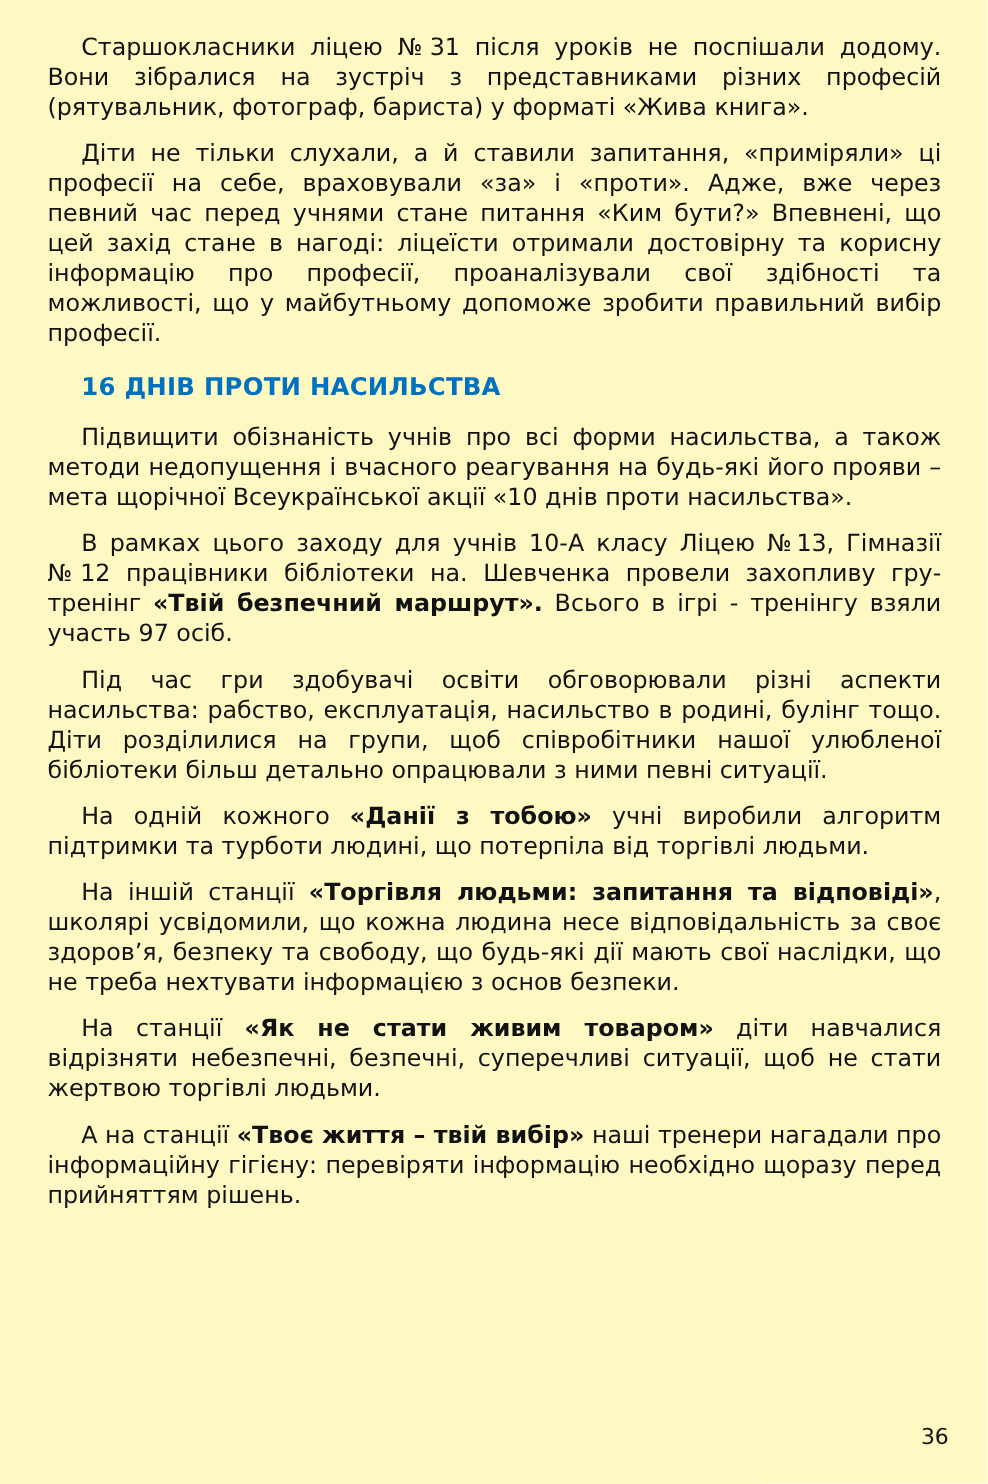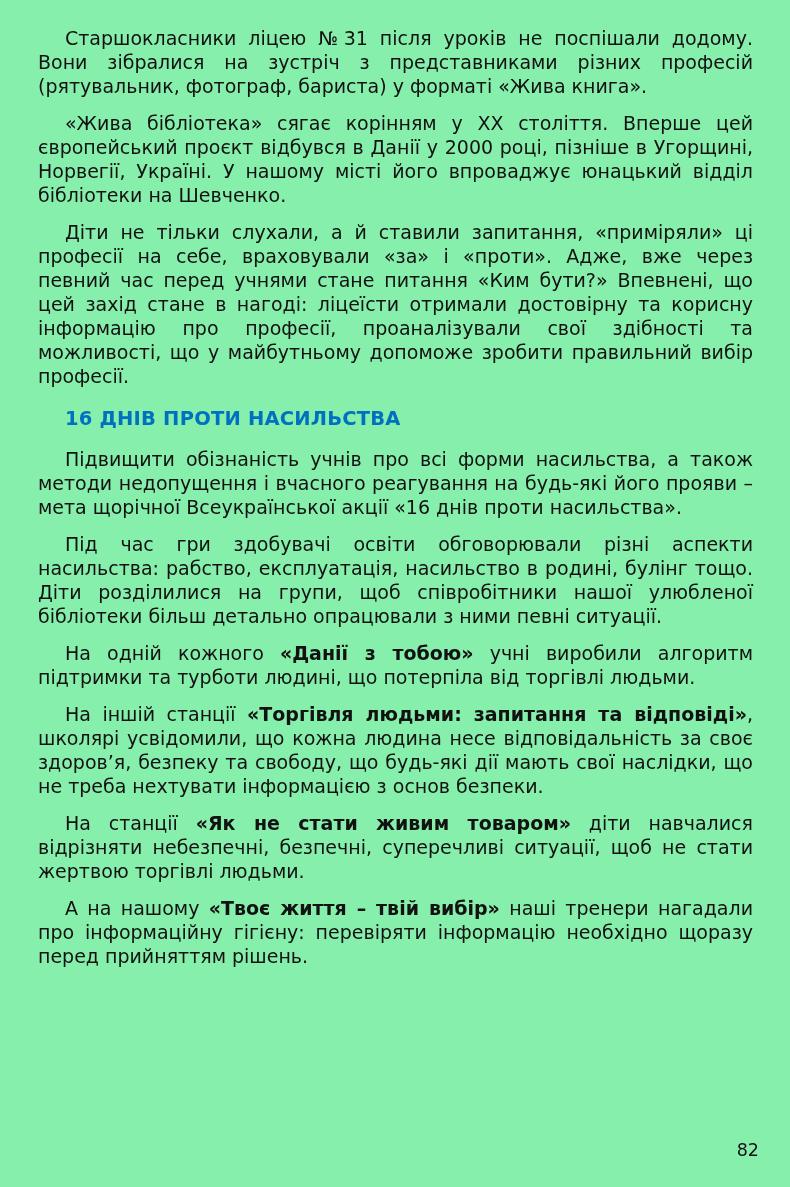--- a/index.html
+++ b/index.html
@@ -4,21 +4,21 @@
 <style>
   html, body {
     margin: 0;
     padding: 0;
     background: #ffffff;
   }
   .page {
     position: relative;
     width: 790px;
     height: 1187px;
-    background: #86efac;
+    background: #fef9c3;
     overflow: hidden;
     font-family: "DejaVu Sans", "Liberation Sans", sans-serif;
     color: #121212;
     box-sizing: border-box;
   }
   .doc-body {
     position: absolute;
     top: 26px;
     left: 38px;
     right: 37px;
@@ -50,24 +50,24 @@
     line-height: 22px;
     color: #121212;
   }
 </style>
 </head>
 <body>
 
 <div class="page">
   <div class="doc-body">
       <p class="para"><span class="regular">Старшокласники ліцею №31 після уроків не поспішали додому. Вони зібралися на зустріч з представниками різних професій (рятувальник, фотограф, бариста) у форматі  «Жива книга».</span></p>
-      <p class="para"><span class="regular">«Жива бібліотека» сягає корінням у ХХ століття. Вперше цей європейський проєкт відбувся в Данії у 2000 році, пізніше в  Угорщині, Норвегії, Україні. У нашому місті його впроваджує юнацький відділ бібліотеки на Шевченко.</span></p>
       <p class="para"><span class="regular">Діти не тільки слухали, а й ставили запитання, «приміряли» ці професії на себе, враховували «за» і «проти». Адже, вже через певний час перед учнями стане питання «Ким бути?»  Впевнені, що цей захід стане в нагоді: ліцеїсти отримали достовірну та корисну інформацію про професії, проаналізували свої здібності та можливості, що у майбутньому допоможе зробити правильний вибір професії.</span></p>
       <h2 class="section-heading" style="color: rgb(0, 112, 192);">16 ДНІВ ПРОТИ НАСИЛЬСТВА</h2>
-      <p class="para"><span class="regular">Підвищити обізнаність учнів про всі форми насильства, а також методи недопущення і вчасного реагування на будь-які його прояви – мета щорічної Всеукраїнської акції «16 днів проти насильства».</span></p>
+      <p class="para"><span class="regular">Підвищити обізнаність учнів про всі форми насильства, а також методи недопущення і вчасного реагування на будь-які його прояви – мета щорічної Всеукраїнської акції «10 днів проти насильства».</span></p>
+      <p class="para"><span class="regular">В рамках цього заходу для учнів 10-А класу  Ліцею №13, Гімназії №12 працівники бібліотеки на. Шевченка провели захопливу гру-тренінг  </span><span class="bold">«Твій безпечний маршрут».</span><span class="regular"> Всього в ігрі - тренінгу взяли участь 97 осіб.</span></p>
       <p class="para"><span class="regular">Під час гри здобувачі освіти обговорювали різні аспекти насильства: рабство, експлуатація, насильство в родині, булінг тощо. Діти розділилися на групи, щоб співробітники нашої улюбленої бібліотеки більш детально опрацювали з ними певні ситуації.</span></p>
       <p class="para"><span class="regular">На одній кожного </span><span class="bold">«Данії з тобою»</span><span class="regular"> учні виробили алгоритм підтримки та турботи людині, що потерпіла від торгівлі людьми.</span></p>
       <p class="para"><span class="regular">На іншій станції </span><span class="bold">«Торгівля людьми: запитання та відповіді»</span><span class="regular">, школярі усвідомили, що кожна людина несе відповідальність за своє здоров’я, безпеку та свободу, що будь-які дії мають свої наслідки, що не треба нехтувати інформацією з основ безпеки.</span></p>
       <p class="para"><span class="regular">На станції </span><span class="bold">«Як не стати живим товаром»</span><span class="regular"> діти навчалися відрізняти небезпечні, безпечні, суперечливі ситуації, щоб не стати жертвою торгівлі людьми.</span></p>
-      <p class="para"><span class="regular">А на нашому </span><span class="bold">«Твоє життя – твій вибір»</span><span class="regular"> наші тренери нагадали про інформаційну гігієну: перевіряти інформацію необхідно щоразу перед прийняттям рішень.</span></p>
+      <p class="para"><span class="regular">А на станції </span><span class="bold">«Твоє життя – твій вибір»</span><span class="regular"> наші тренери нагадали про інформаційну гігієну: перевіряти інформацію необхідно щоразу перед прийняттям рішень.</span></p>
     </div>
-  <div class="page-number">82</div>
+  <div class="page-number">36</div>
 </div>
 
 </body></html>

